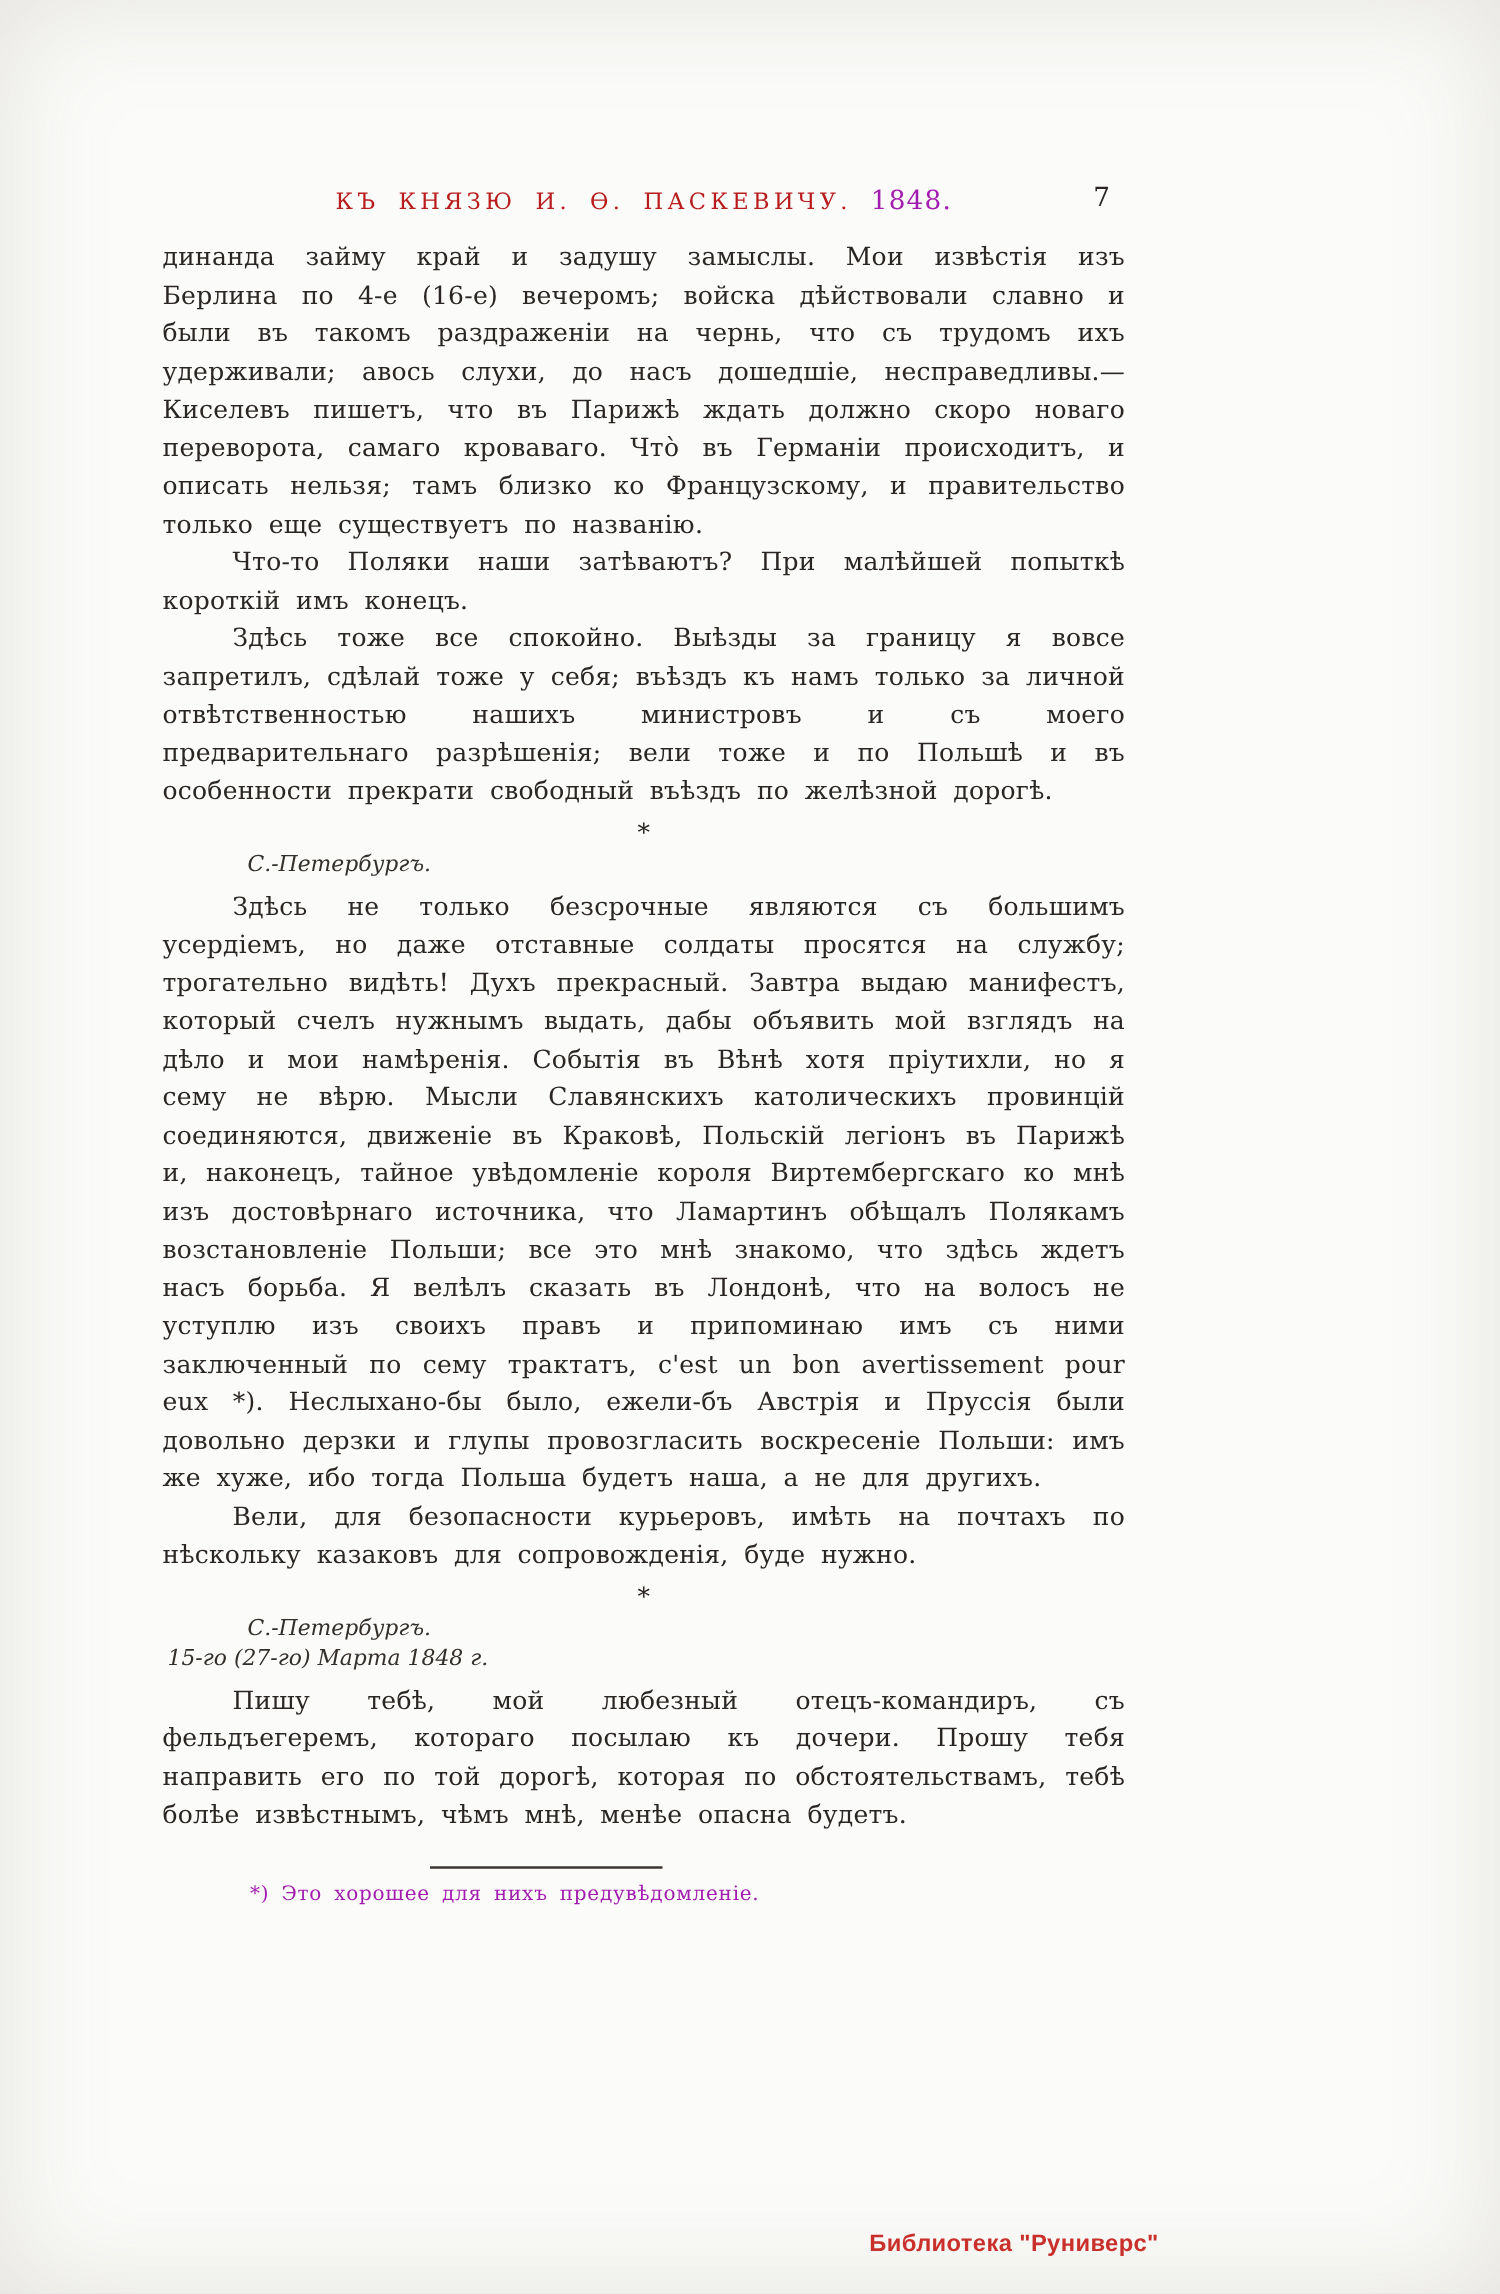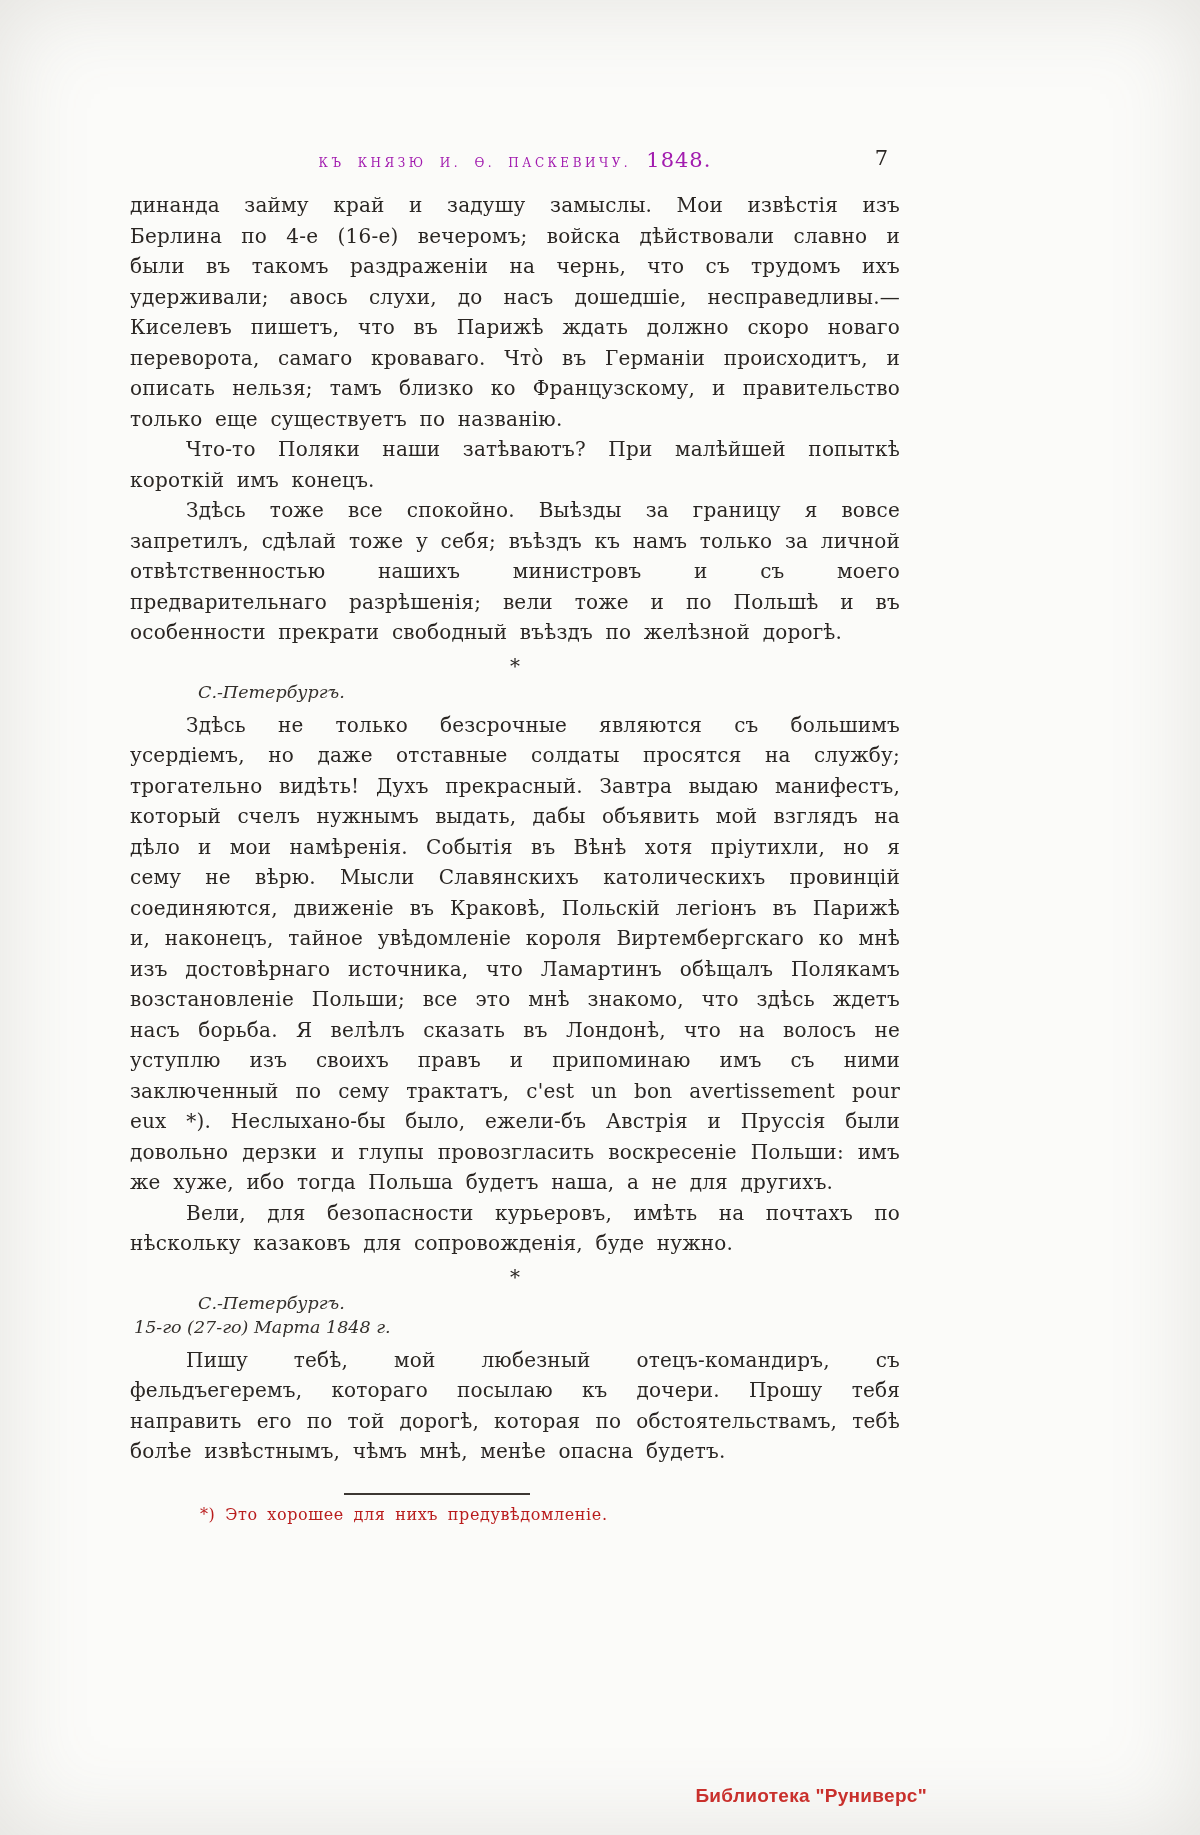--- a/index.html
+++ b/index.html
@@ -23,24 +23,24 @@
     top: 148px;
     left: 130px;
     width: 770px;
     height: 30px;
   }
   .running-title {
     text-align: center;
     white-space: nowrap;
   }
   .rt-caps {
-    font-size: 12px;
+    font-size: 18px;
     letter-spacing: 3.5px;
     word-spacing: 6px;
-    color: #a21caf;
+    color: #b91c1c;
   }
   .rt-year {
     font-size: 21px;
     letter-spacing: 1px;
     margin-left: 10px;
     color: #a21caf;
   }
   .page-number {
     position: absolute;
     right: 12px;
@@ -95,21 +95,21 @@
     margin-left: 214px;
     border: 0;
     border-top: 2px solid #3c3733;
     margin-bottom: 10px;
   }
   .footnote-text {
     margin: 0 0 0 70px;
     font-size: 16px;
     letter-spacing: 0.6px;
     word-spacing: 4px;
-    color: #b91c1c;
+    color: #a21caf;
   }
   .watermark {
     position: absolute;
     right: 273px;
     bottom: 28px;
     font-family: "Liberation Sans", "DejaVu Sans", sans-serif;
     font-weight: bold;
     font-size: 19px;
     color: #c9302c;
     letter-spacing: 0.3px;

